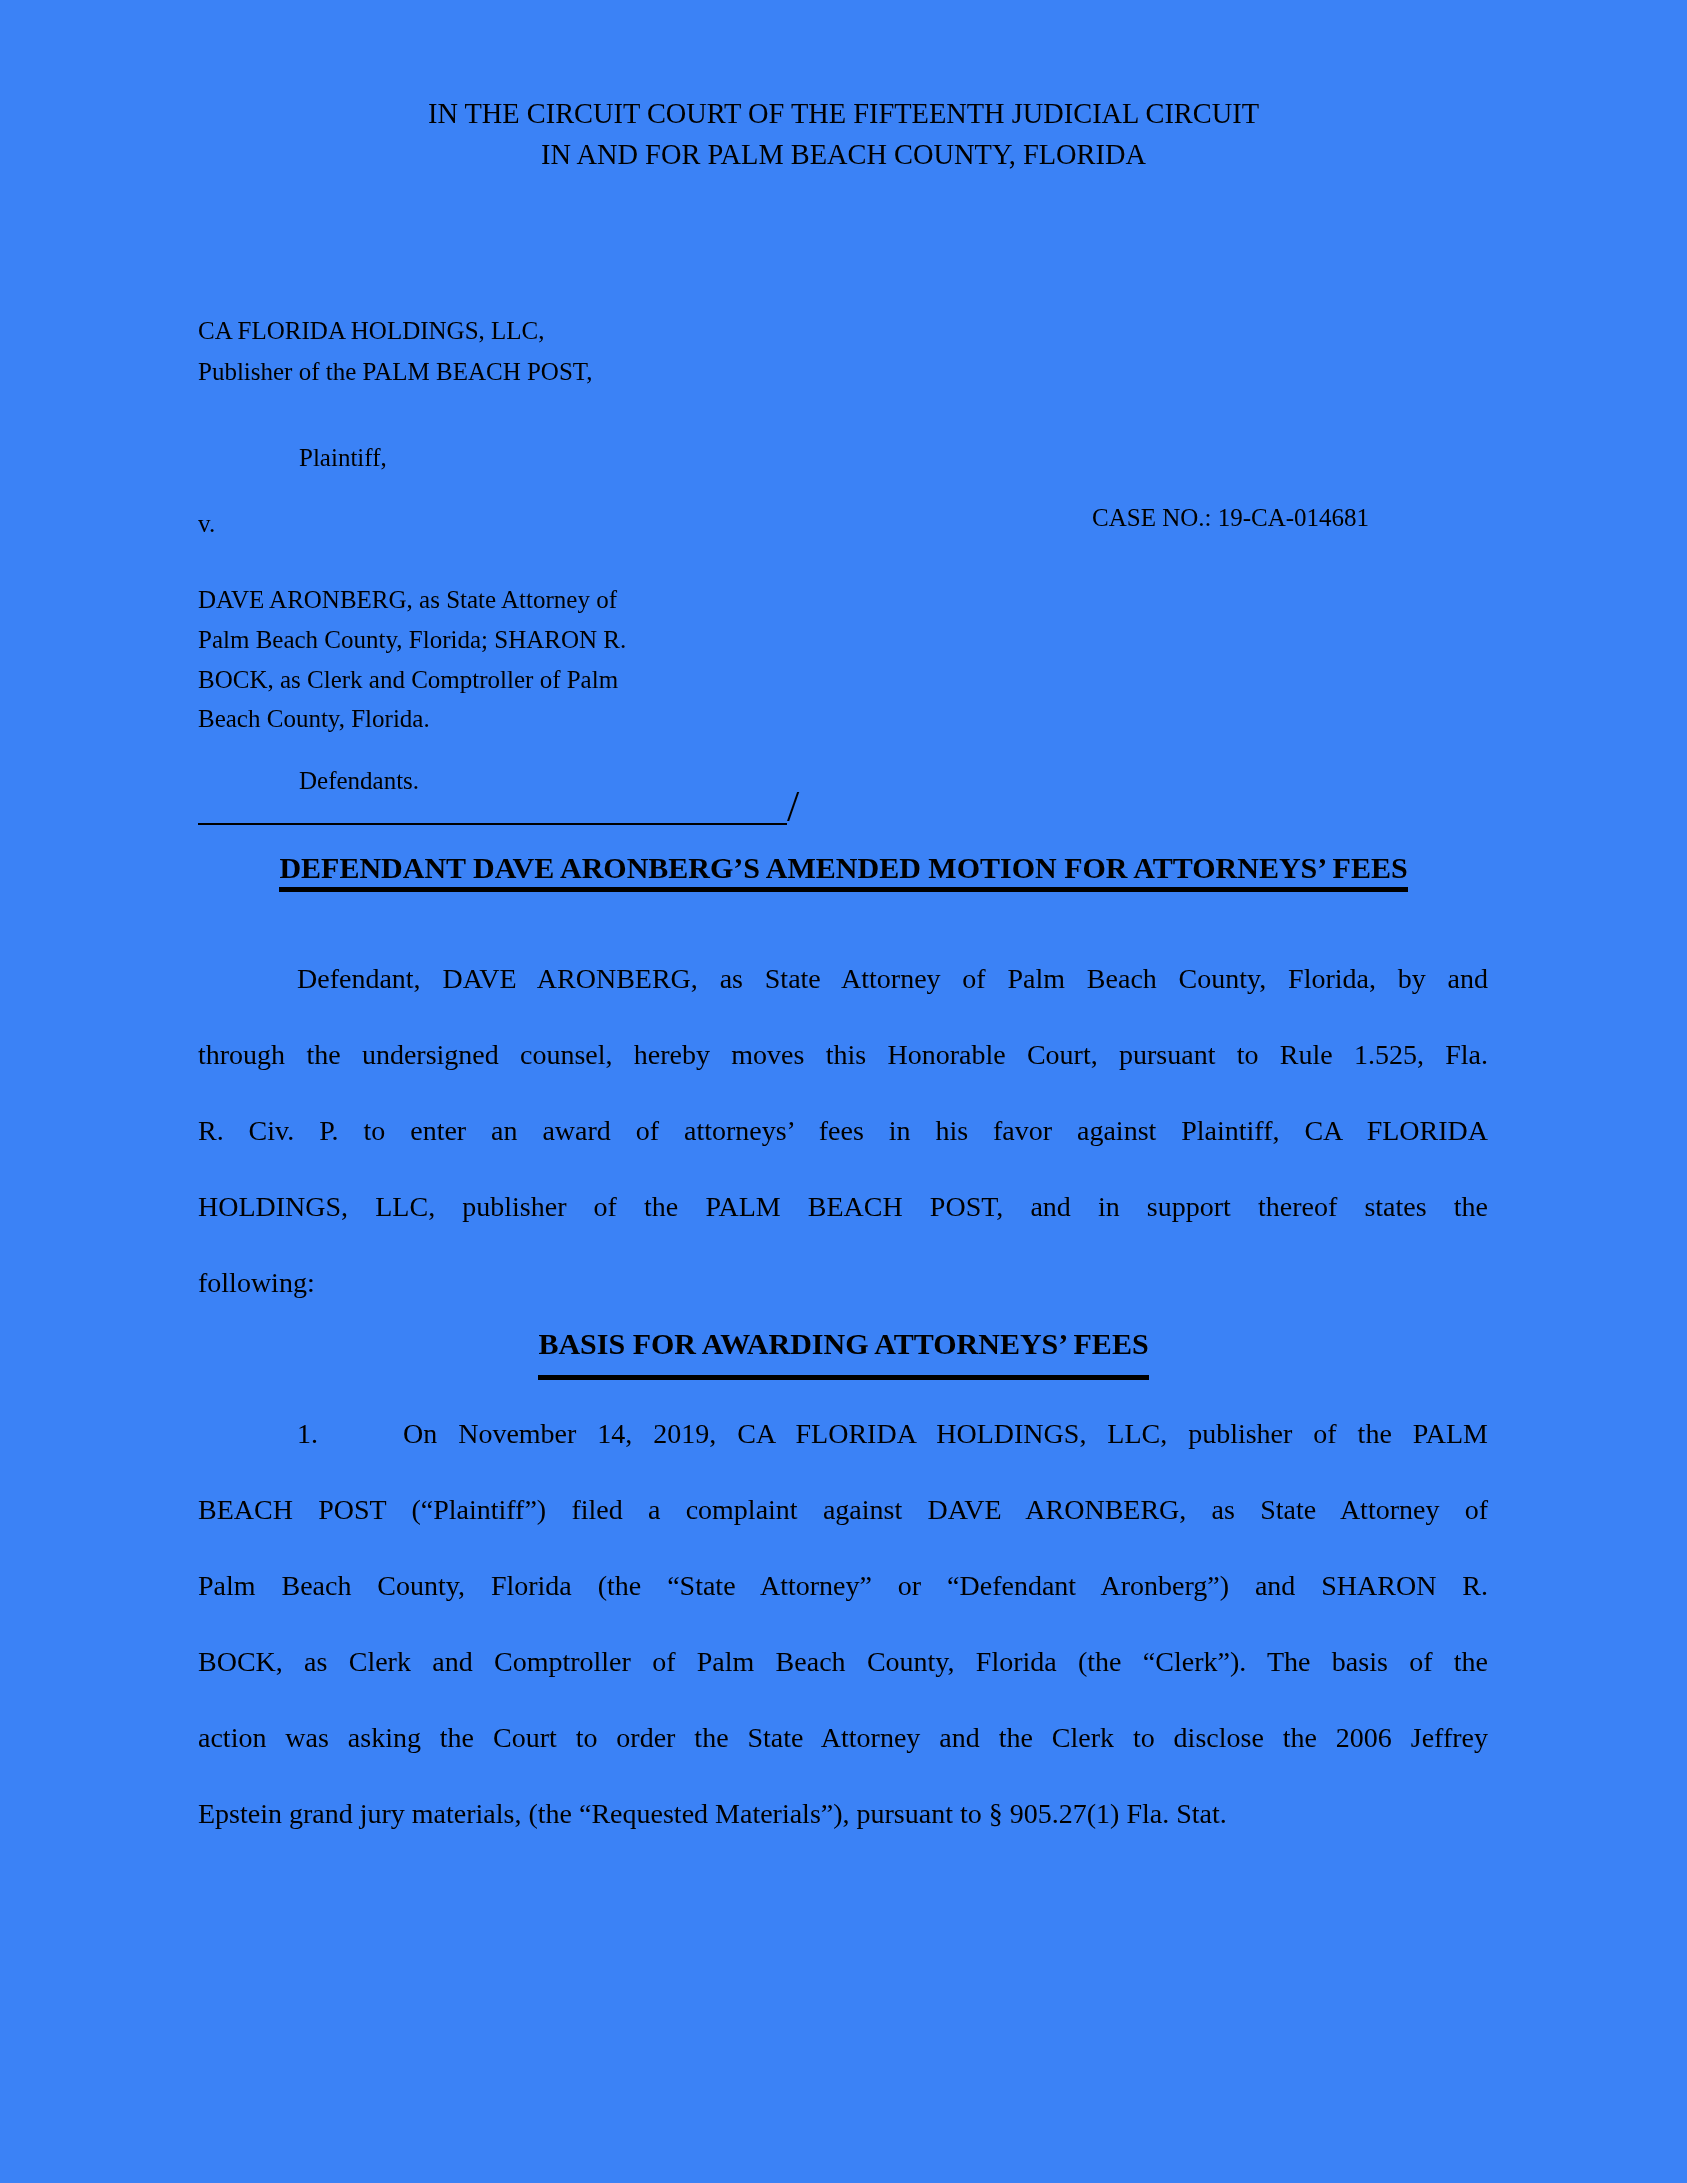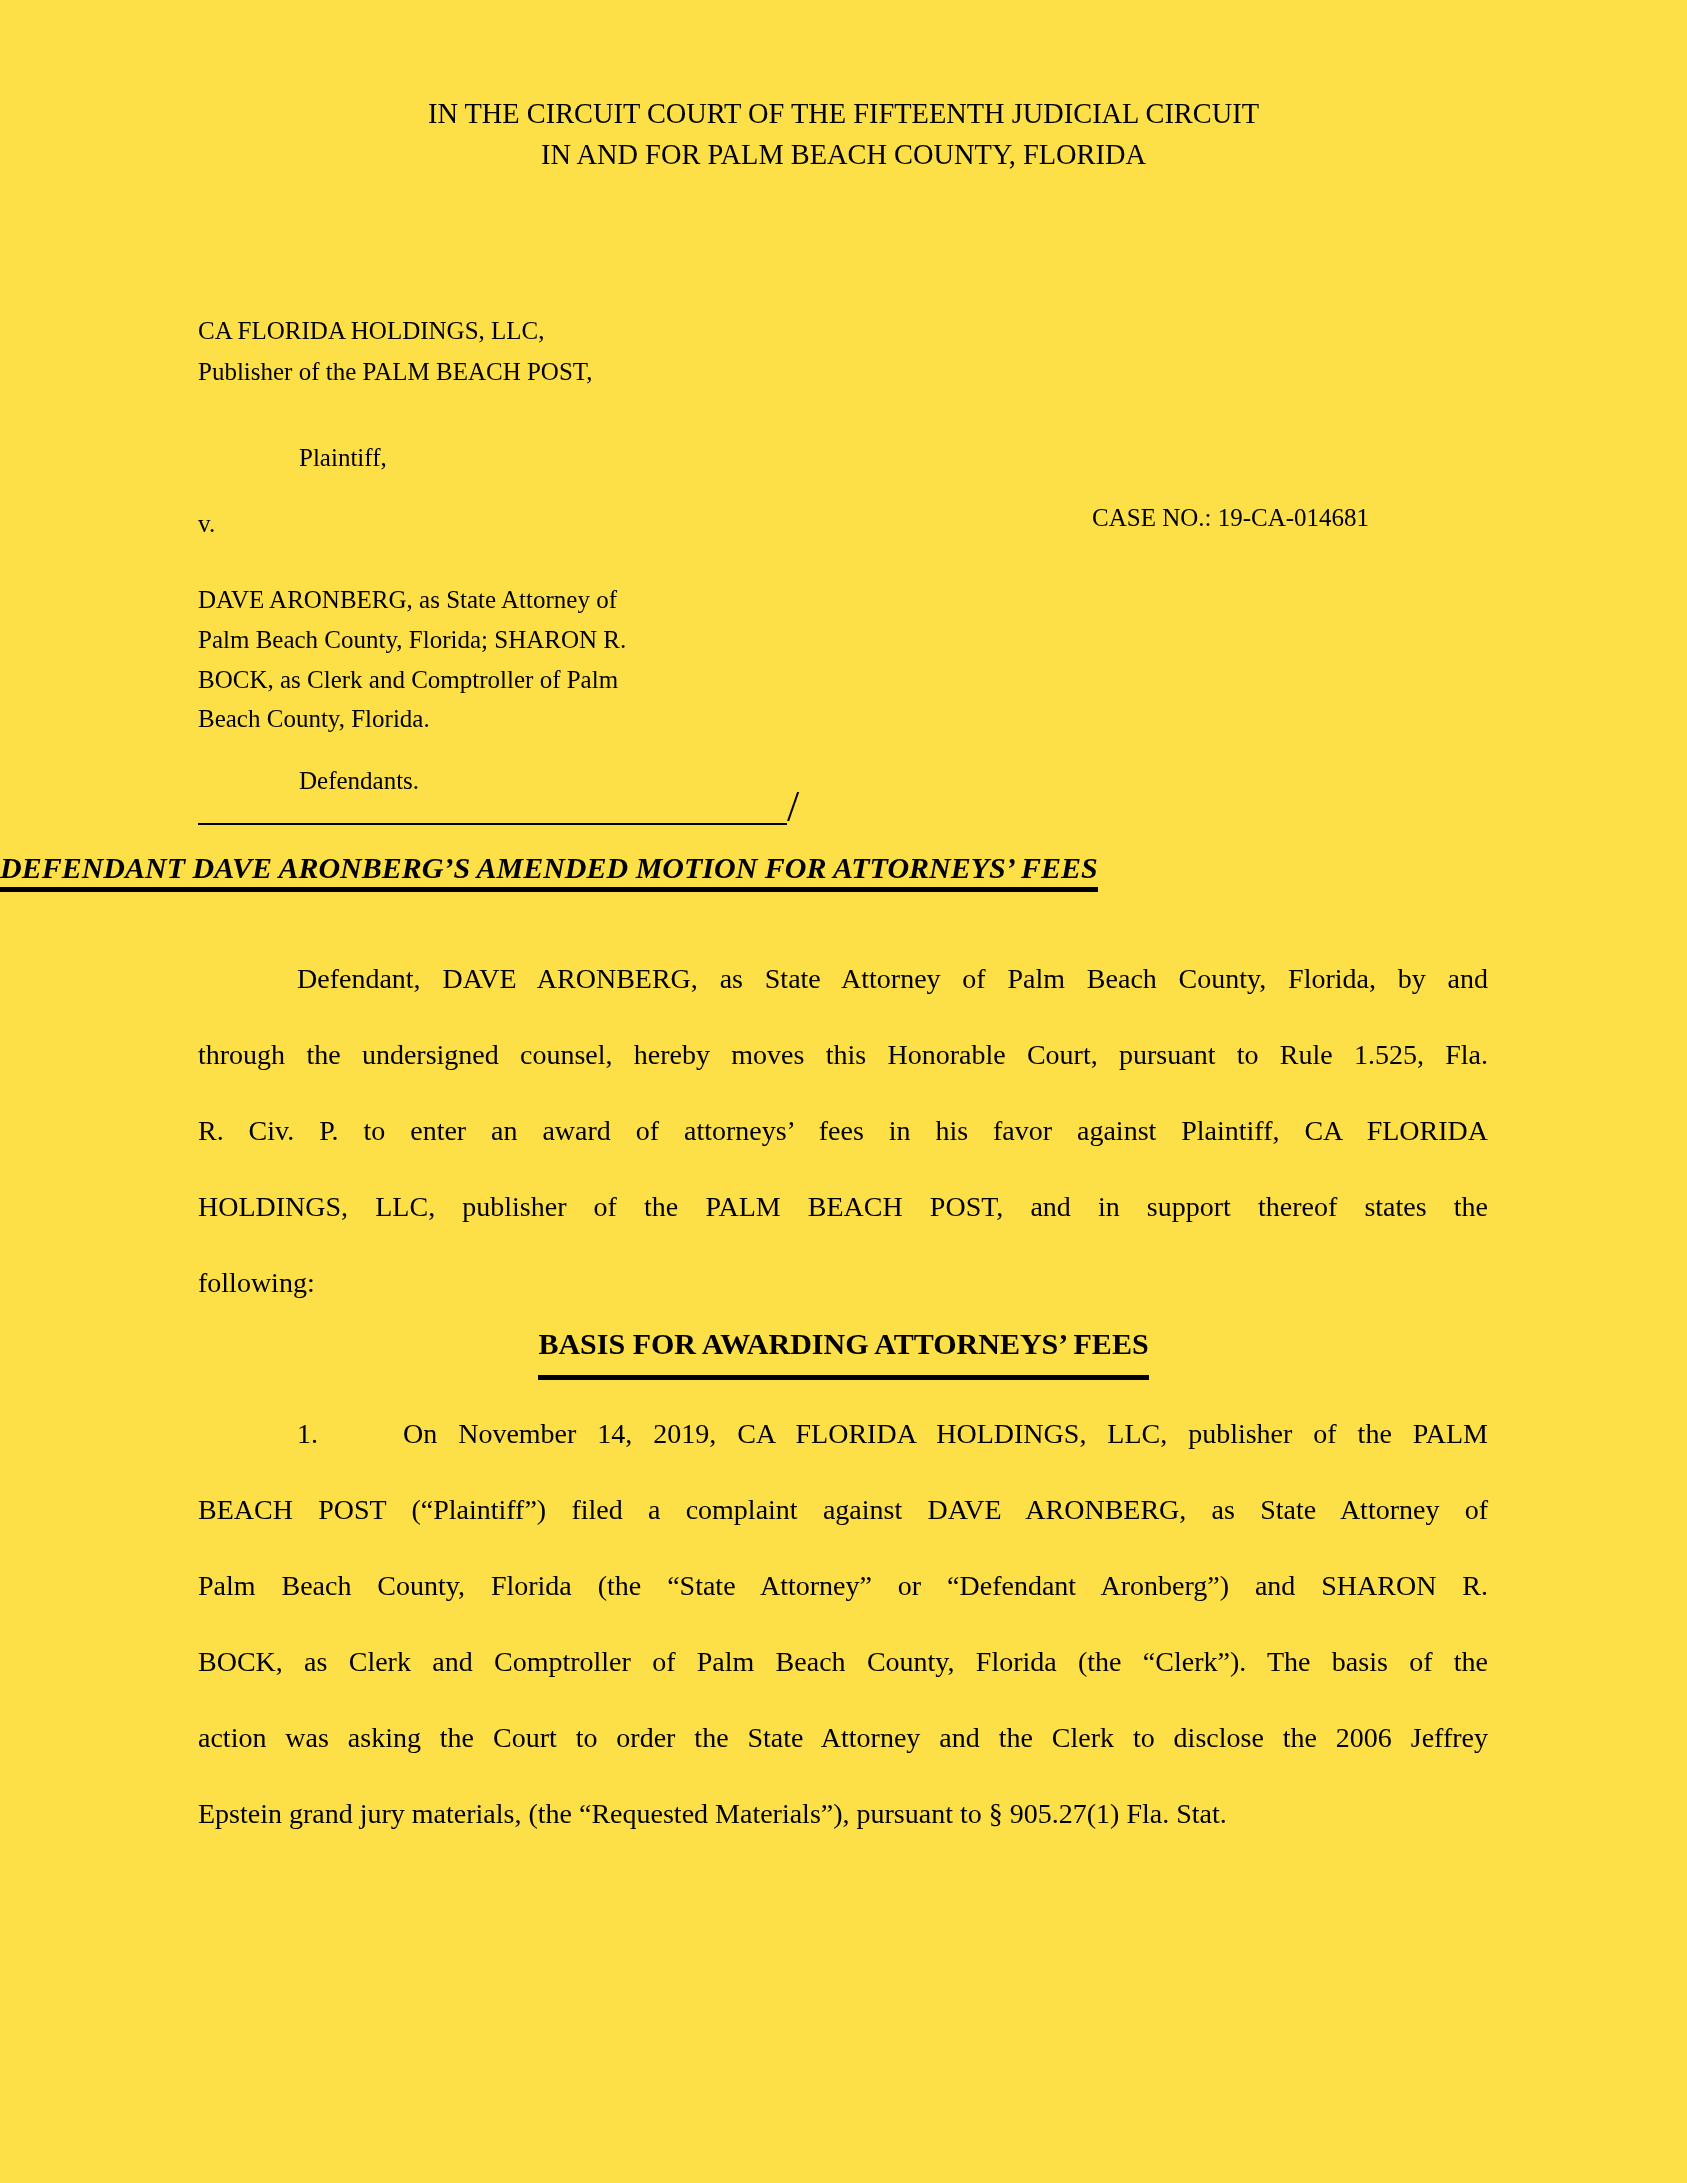--- a/index.html
+++ b/index.html
@@ -4,21 +4,21 @@
 <style>
   html, body {
     margin: 0;
     padding: 0;
     background: #ffffff;
   }
   .page {
     position: relative;
     width: 1687px;
     height: 2183px;
-    background: #fde047;
+    background: #3b82f6;
     color: #000000;
     font-family: "Liberation Serif", "DejaVu Serif", serif;
     overflow: hidden;
   }
 
   
   .court-header {
     position: absolute;
     top: 301px; left: 0;
     width: 1687px;
@@ -68,22 +68,21 @@
     font-size: 44px;
     line-height: 46px;
     transform: translateY(5.3px);
   }
 
   
   .doc-title {
     position: absolute;
     top: 851px; left: 0;
     width: 1687px;
-    text-align: left;
-    font-style: italic;
+    text-align: center;
   }
   .doc-title span {
     font-size: 30px;
     font-weight: bold;
     border-bottom: 5.3px solid #000;
     padding-bottom: 2.6px;
     white-space: nowrap;
   }
 
   

